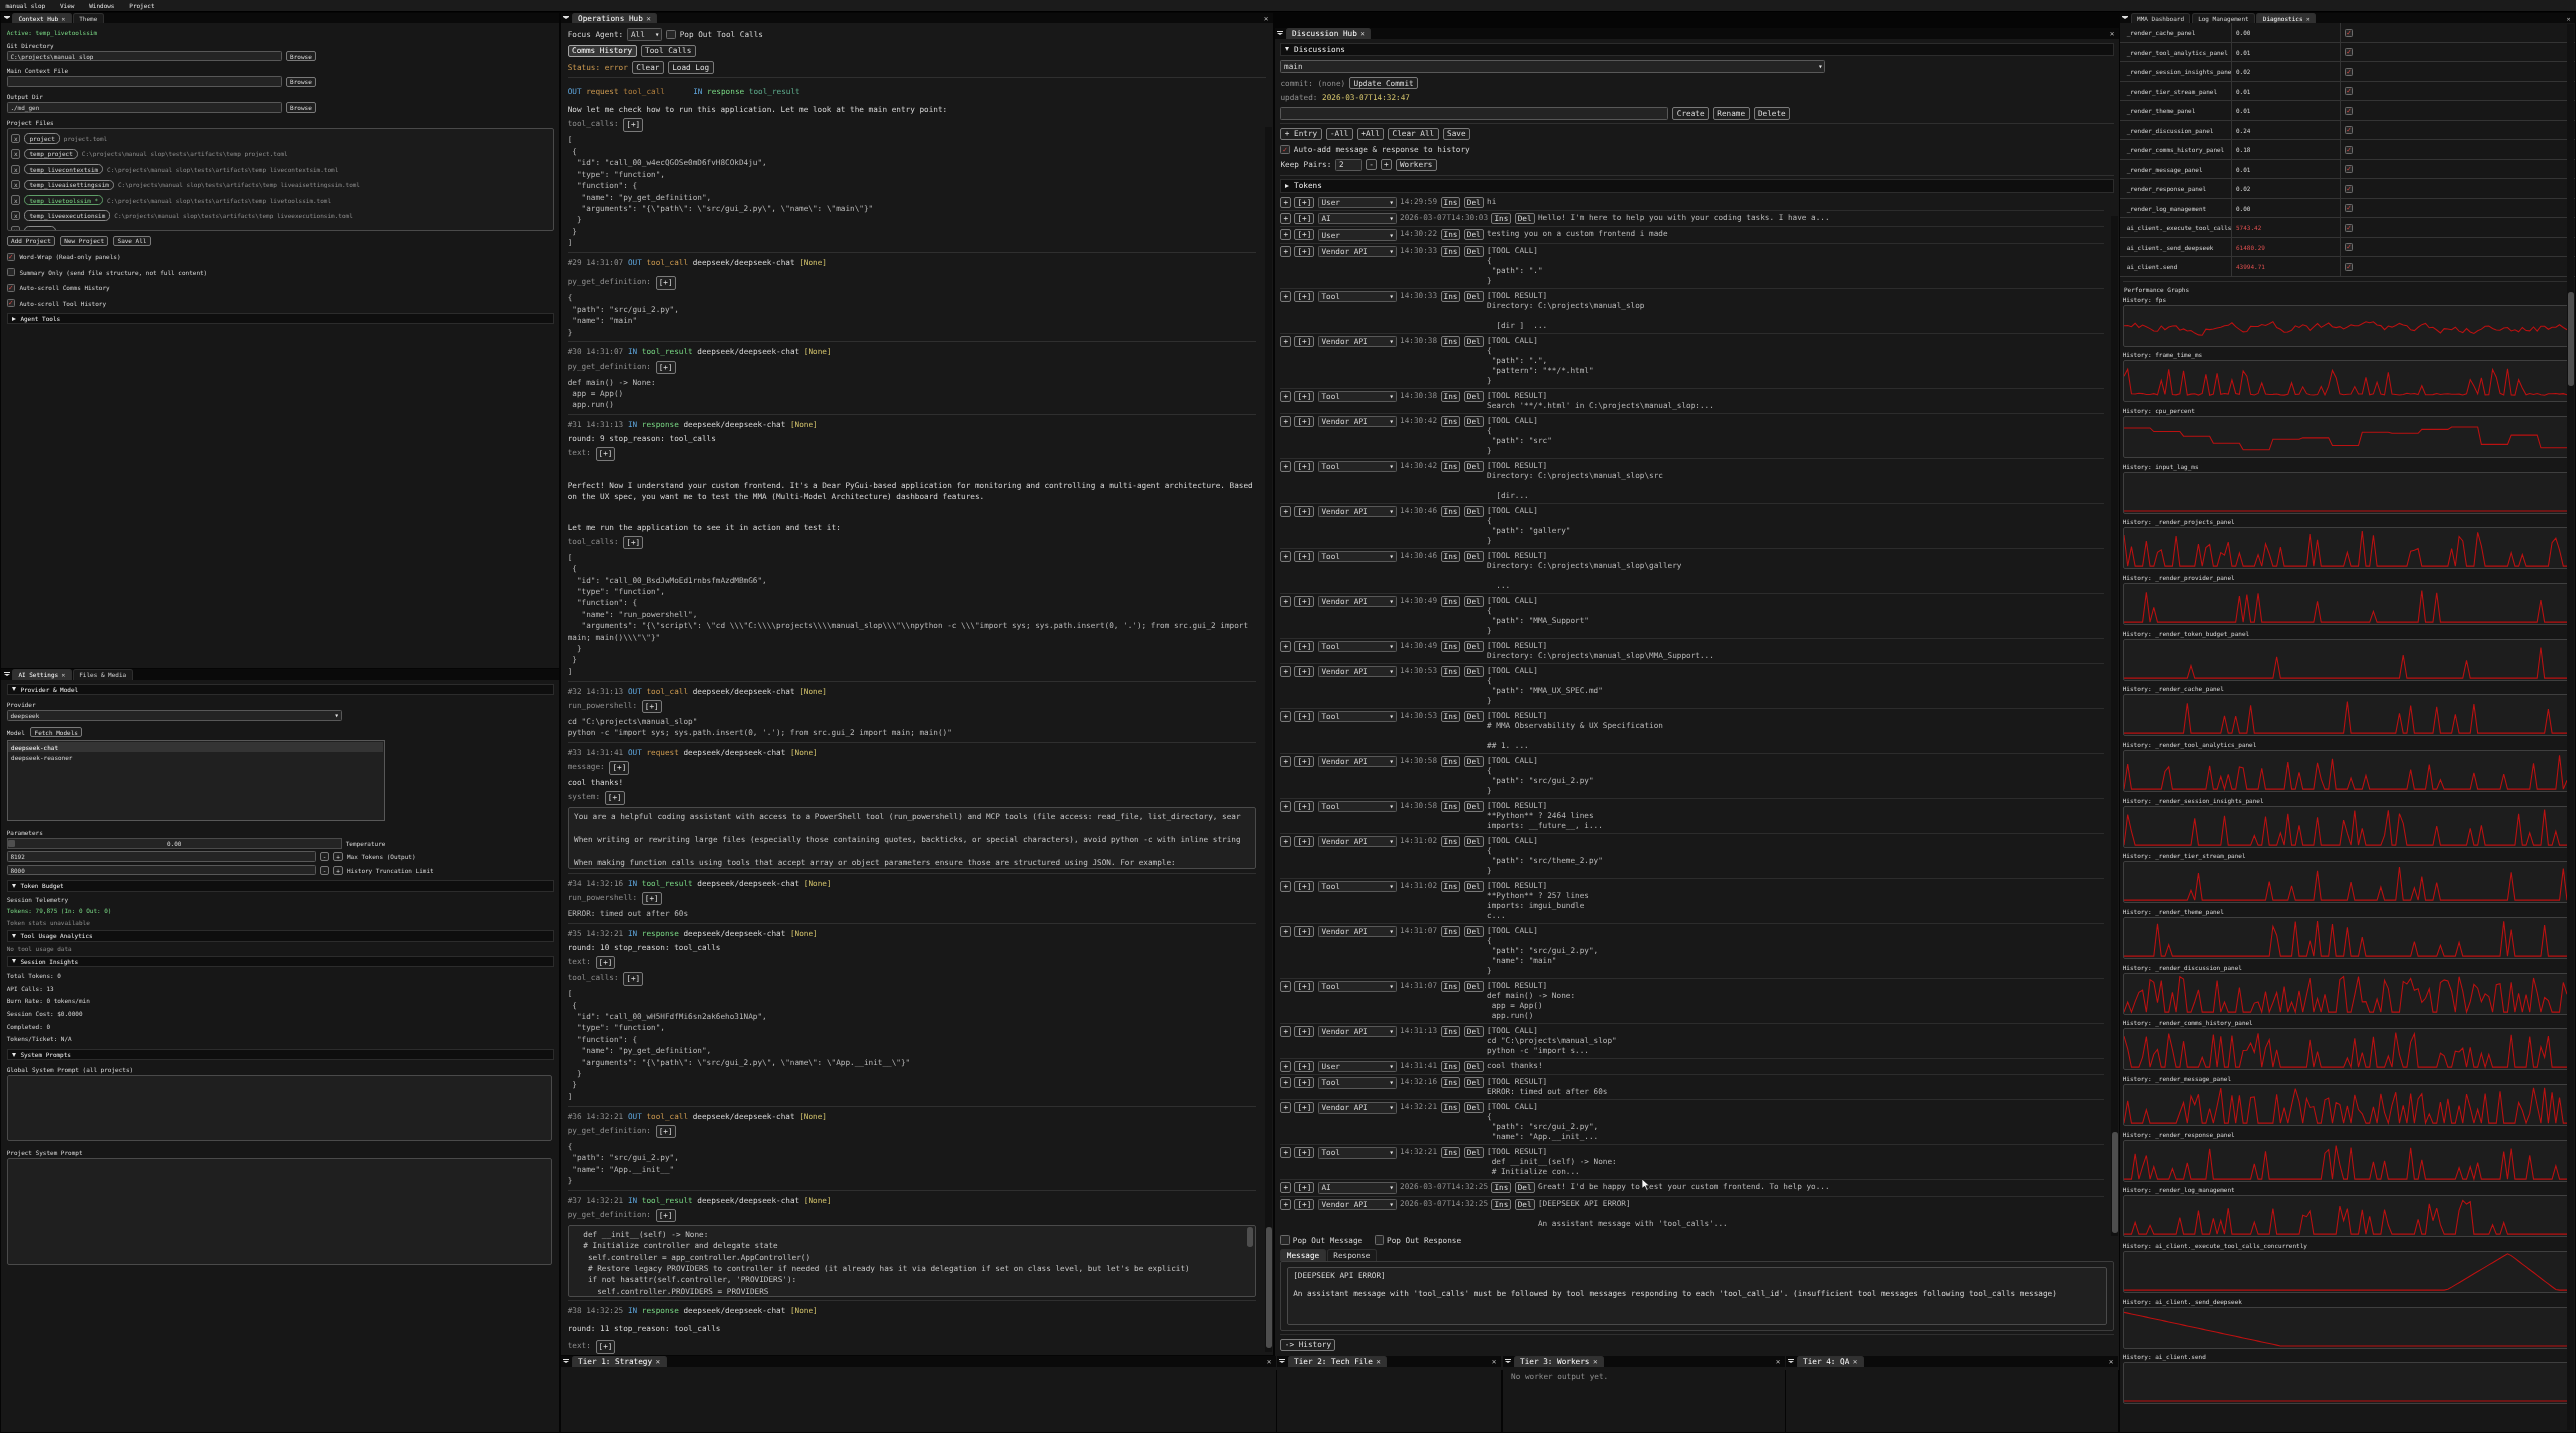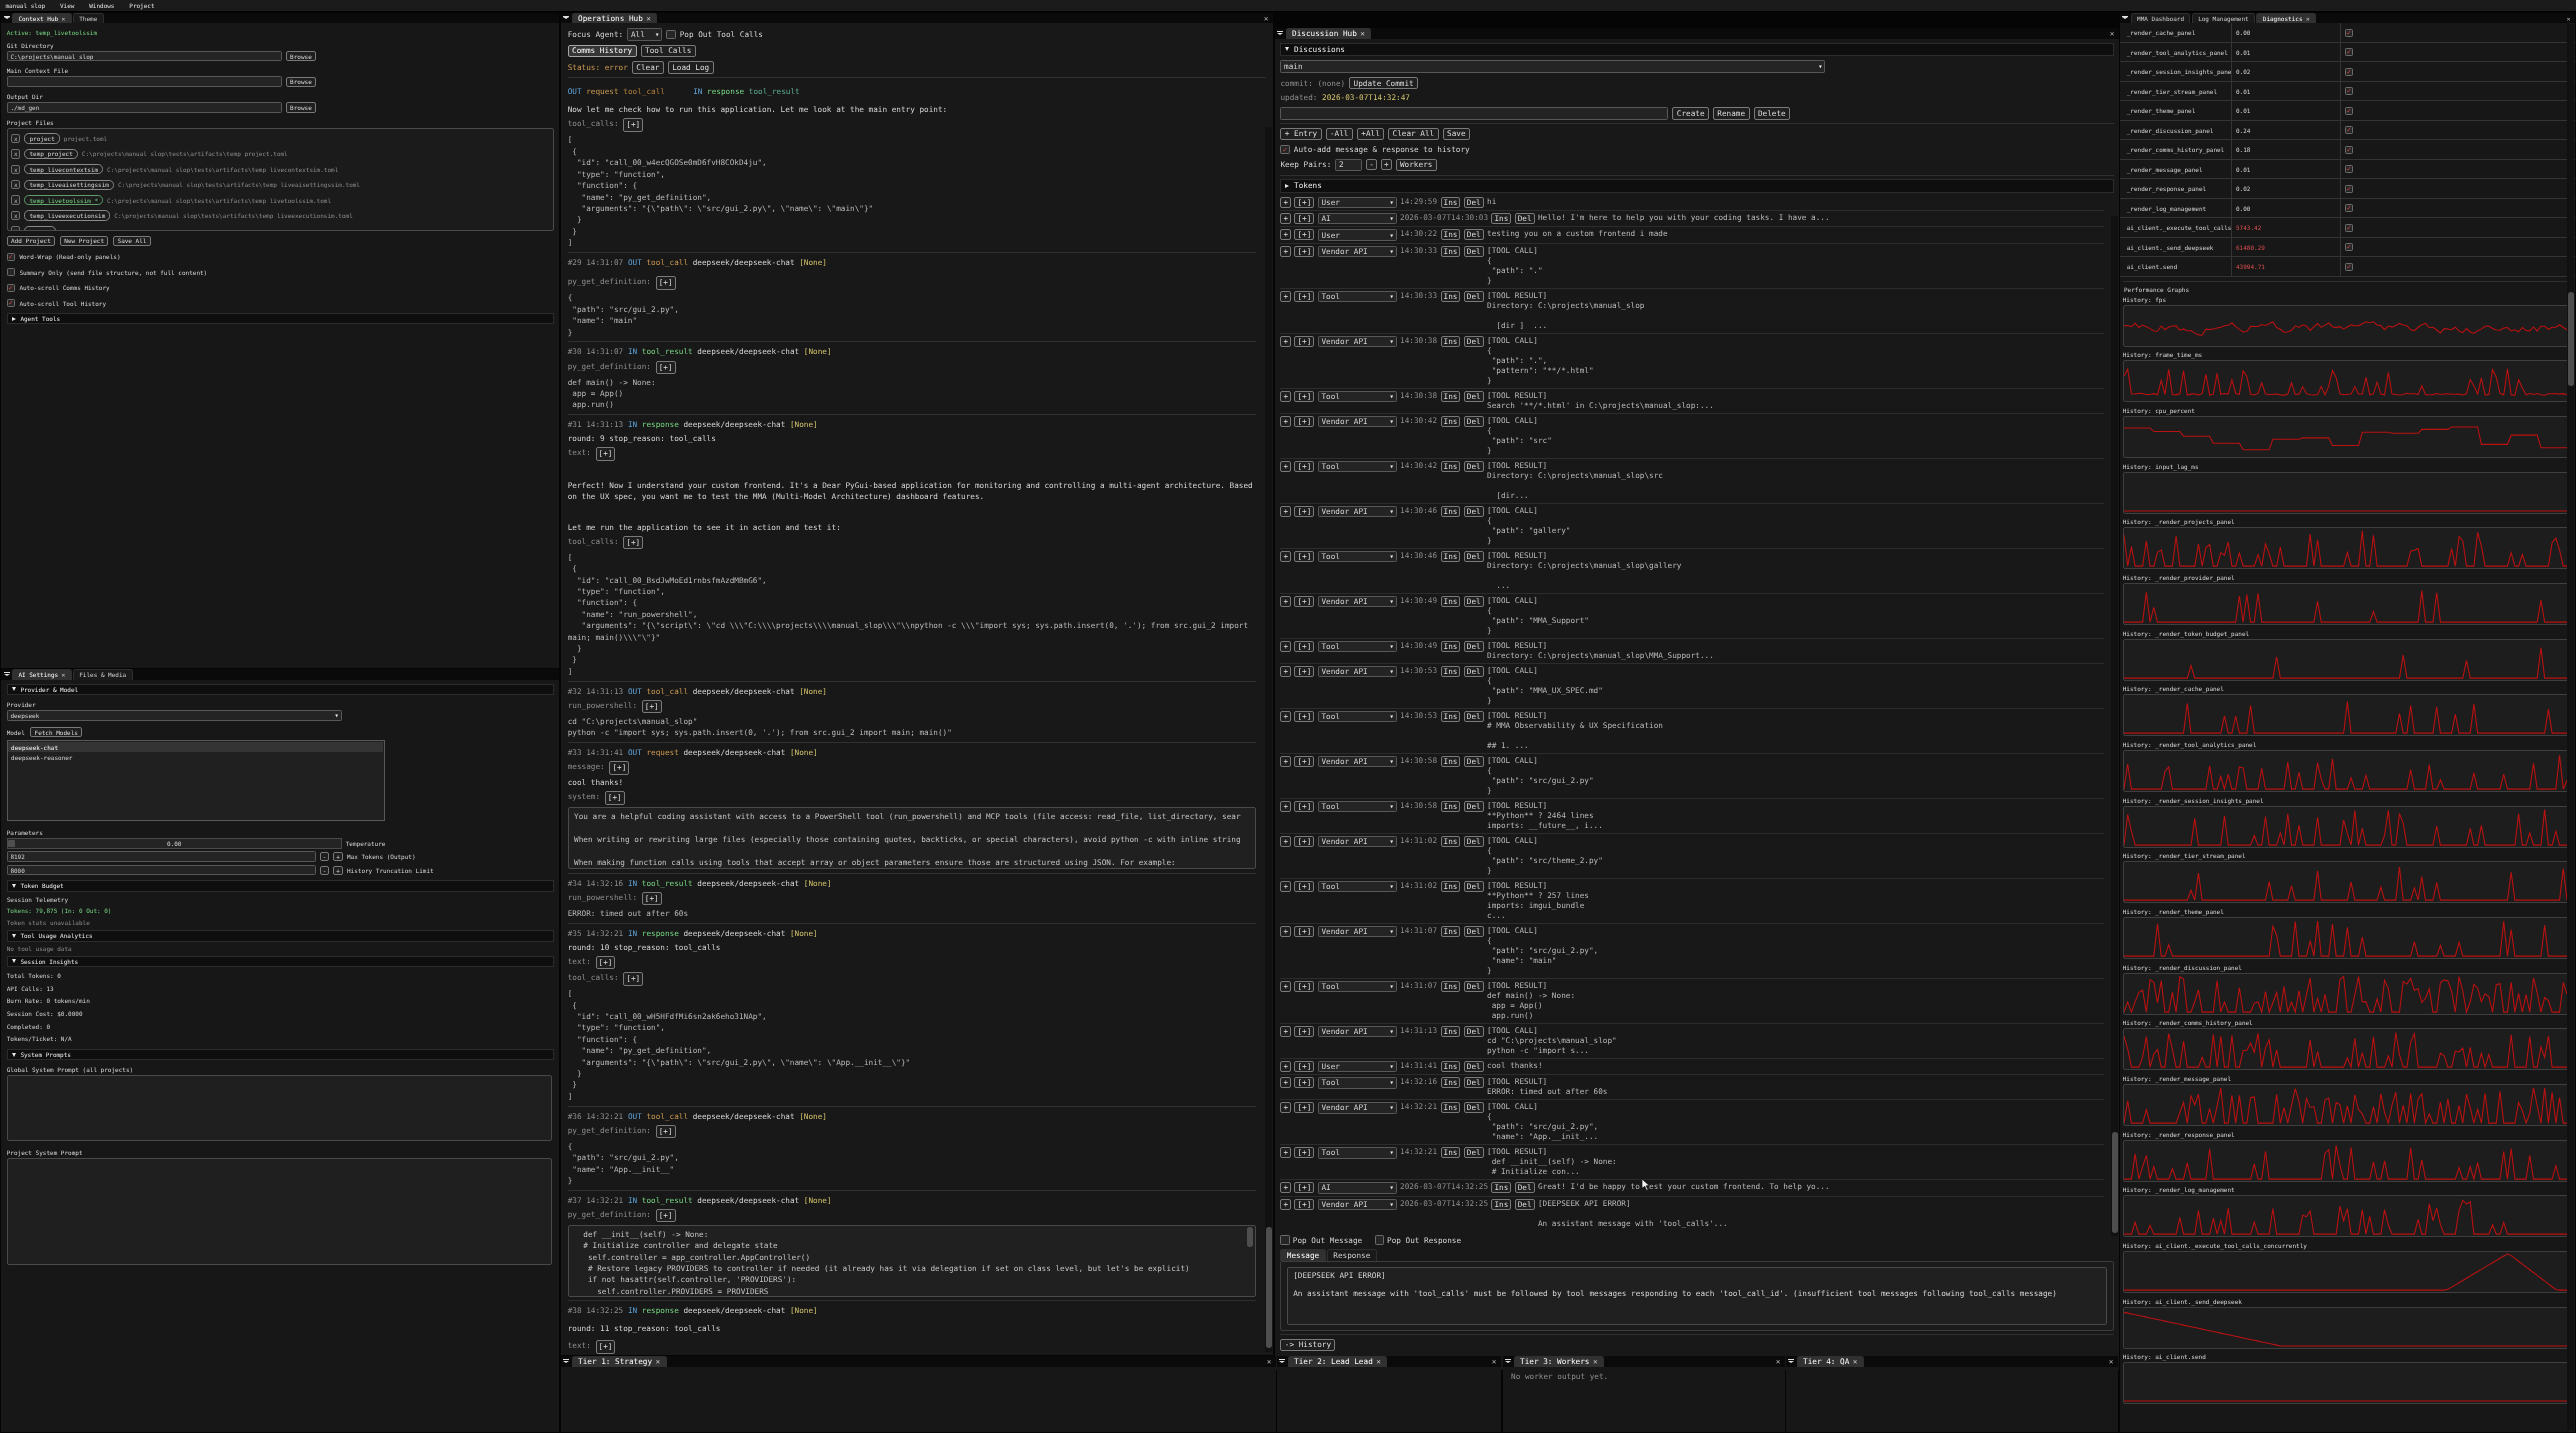--- a/index.html
+++ b/index.html
@@ -1216,21 +1216,21 @@
       </div>
     <div class="winx">✕</div>
     </div>
 </div>
 <div class="win big" style="left:1277px;top:1356px;width:224px;height:76px;">
   <div class="tabbar">
       <div class="dockbtn">
         <span class="dockicon"></span>
       </div>
     <div class="tab act">
-        <span>Tier 2: Lead Lead</span>
+        <span>Tier 2: Tech File</span>
         <span class="tabx">✕</span>
       </div>
     <div class="winx">✕</div>
     </div>
 </div>
 <div class="win big" style="left:1503px;top:1356px;width:282px;height:76px;">
   <div class="tabbar">
       <div class="dockbtn">
         <span class="dockicon"></span>
       </div>

